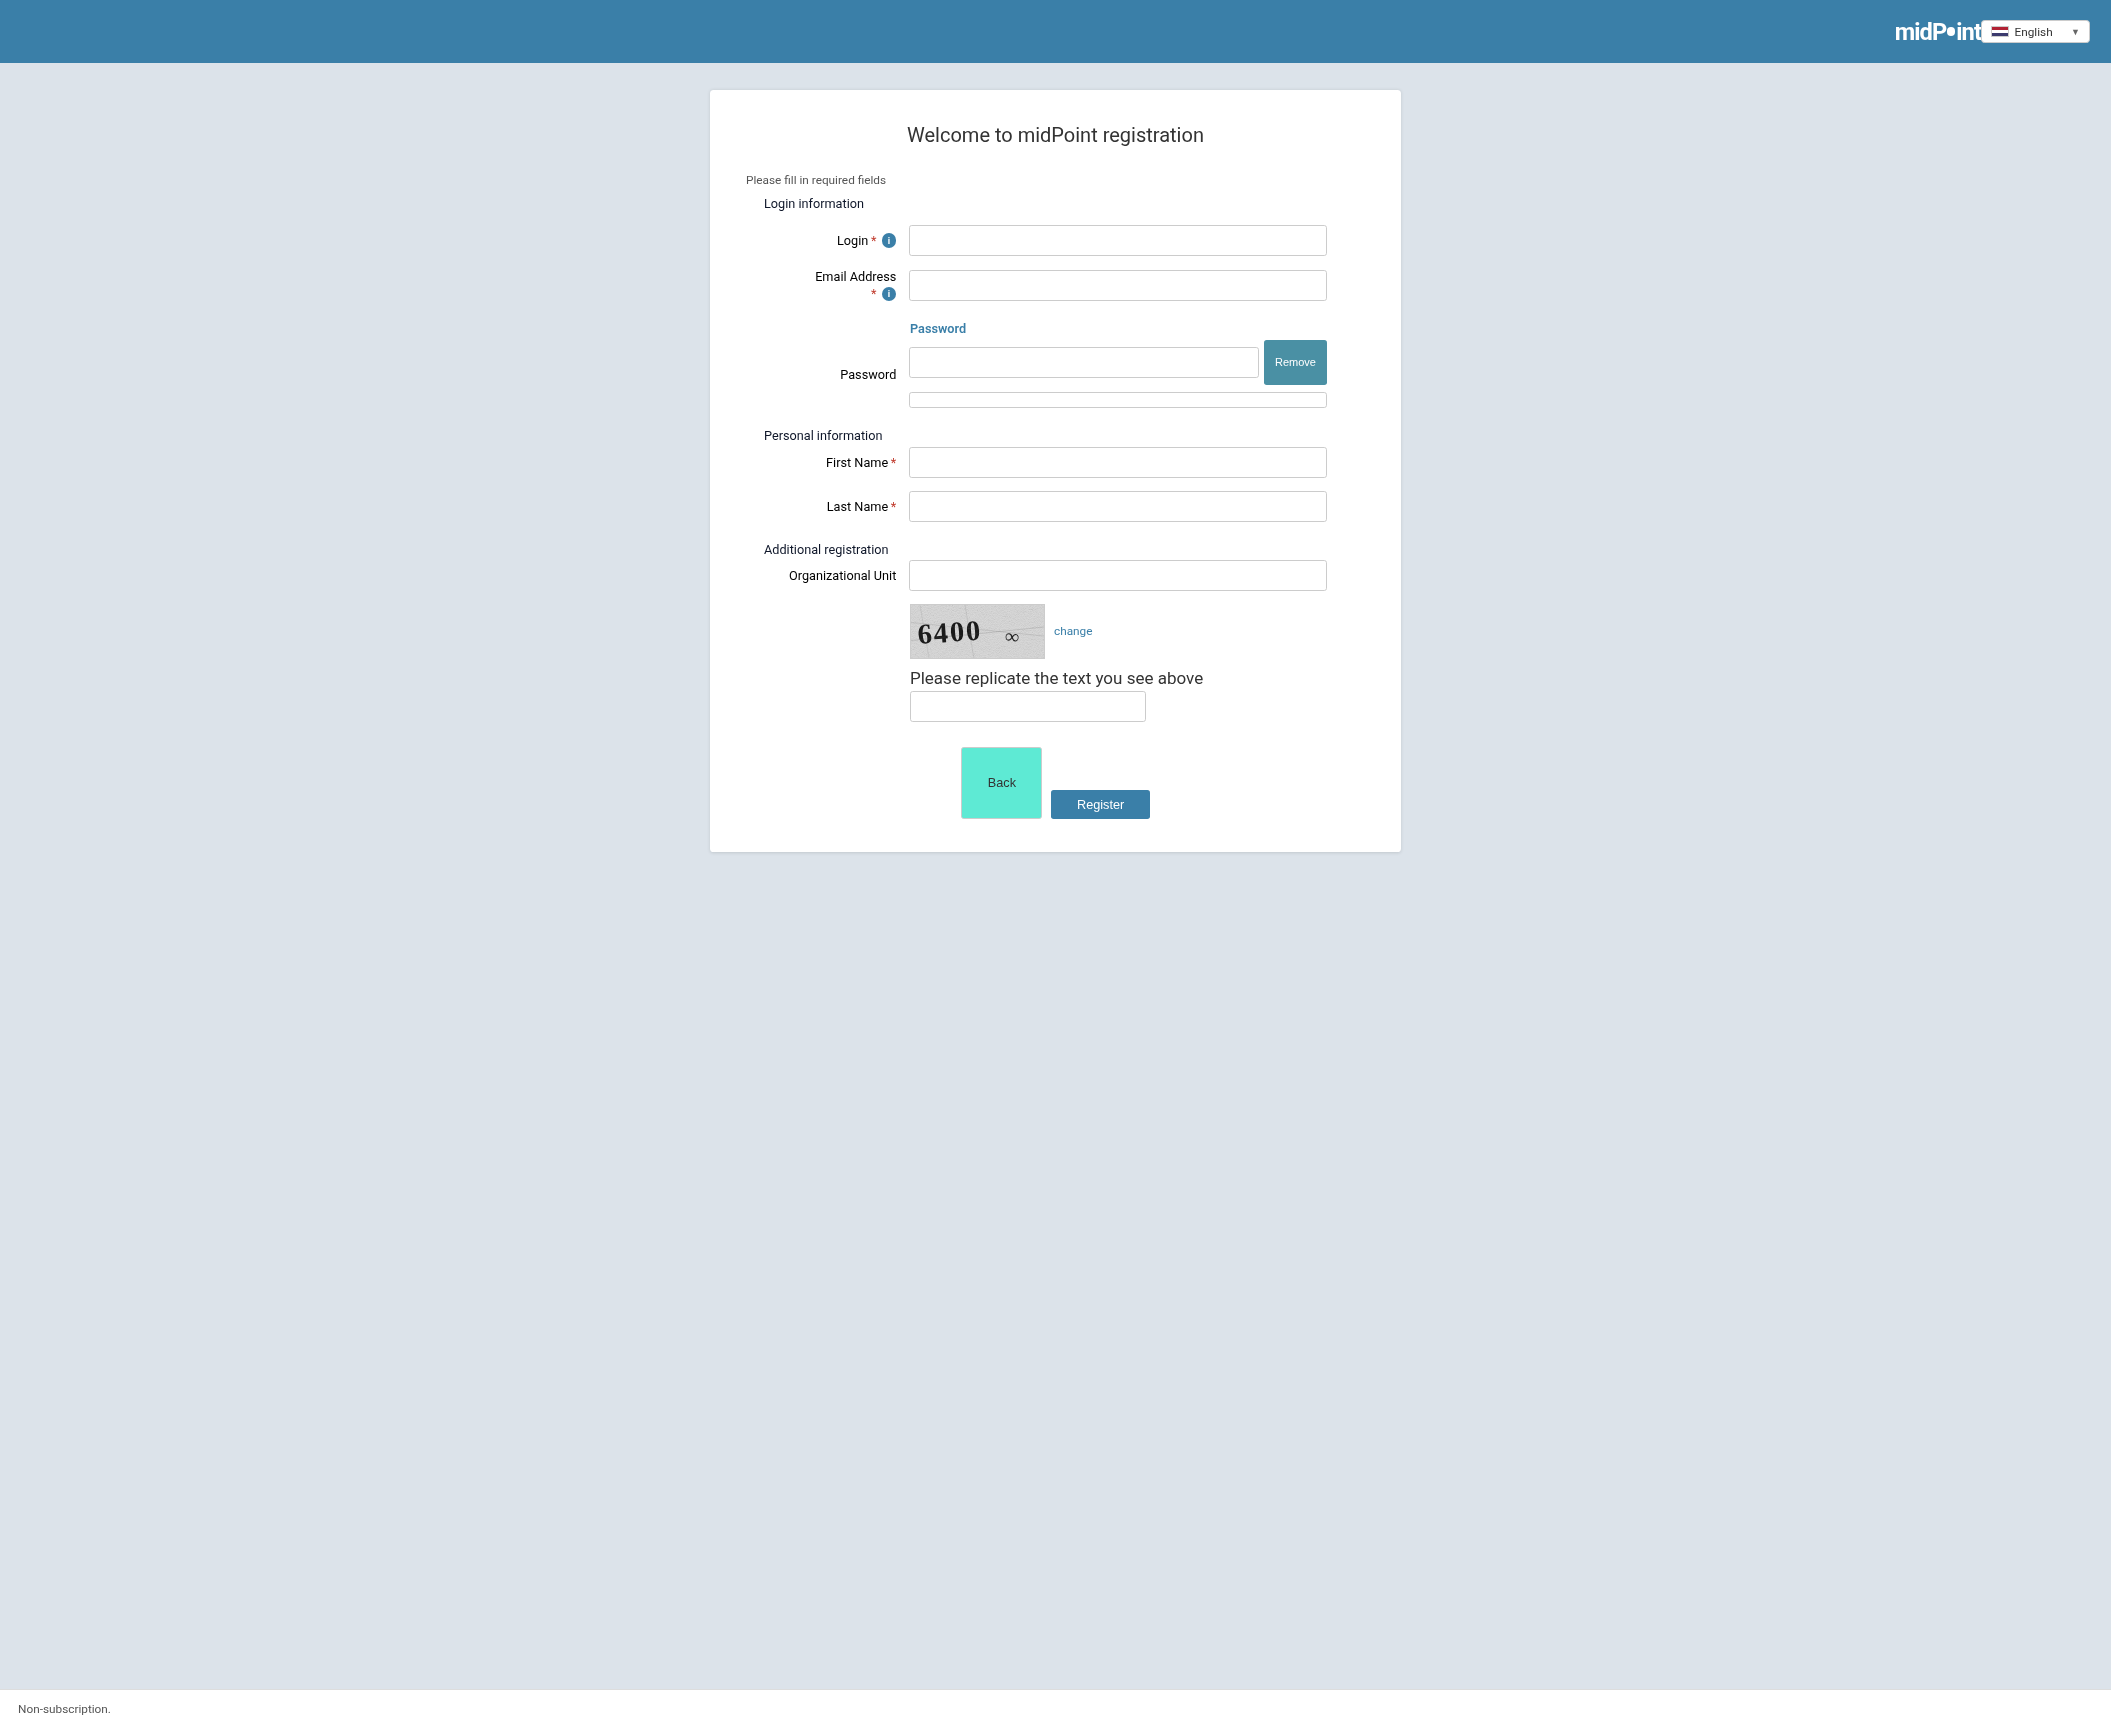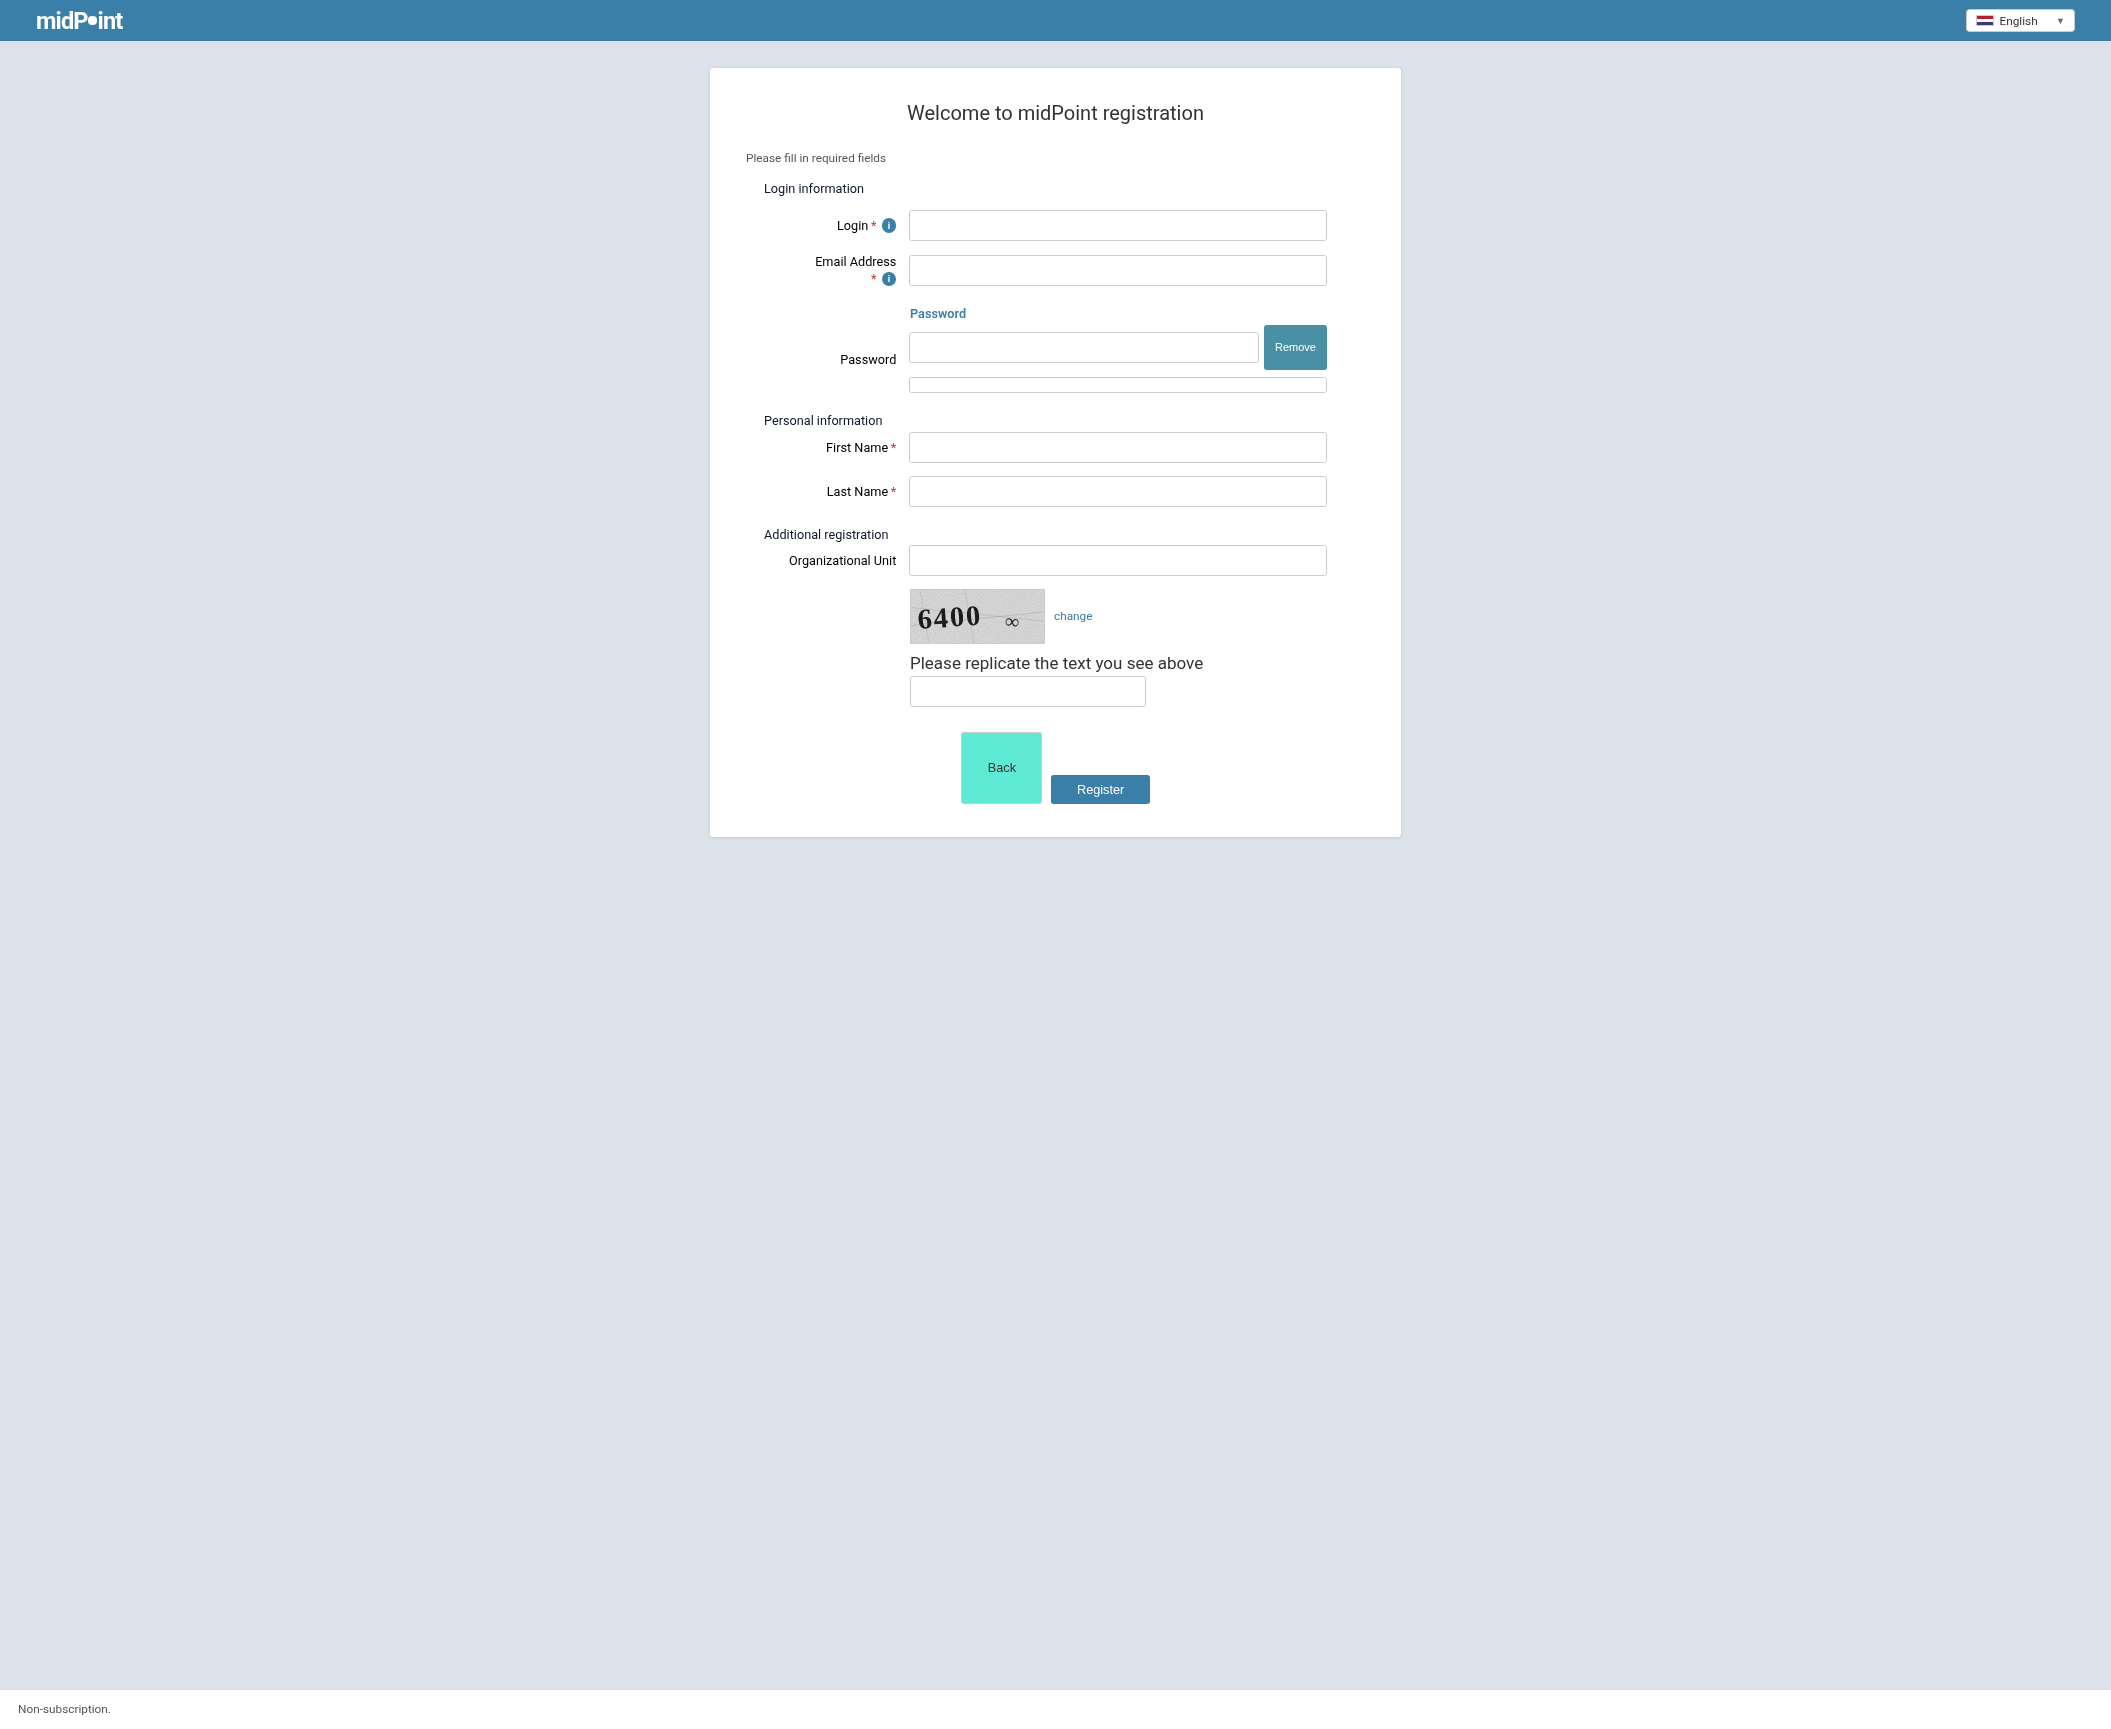--- a/index.html
+++ b/index.html
@@ -8,25 +8,25 @@
       font-size: 12.7px;
       background-color: #dce3ea;
       min-height: 100vh;
       display: flex;
       flex-direction: column;
     }
 
     
     .header {
       background-color: #3a7fa8;
-      padding: 0 36px;
-      height: 41px;
-      display: flex;
-      align-items: center;
-      justify-content: space-between;
+      padding: 0 21px;
+      height: 63px;
+      display: flex;
+      align-items: center;
+      justify-content: flex-end;
       flex-shrink: 0;
     }
     .logo {
       font-size: 23.6px;
       font-weight: bold;
       color: #ffffff;
       letter-spacing: -0.9px;
     }
     .logo span { color: #ffffff; }
 
@@ -86,21 +86,21 @@
       text-align: center;
       font-size: 20px;
       font-weight: 400;
       color: #333;
       margin-bottom: 25.5px;
     }
 
     .required-notice {
       font-size: 11.8px;
       color: #555;
-      margin-bottom: 16px;
+      margin-bottom: 9px;
     }
 
     
     .section-header {
       font-size: 12.7px;
       font-weight: 400;
       color: #0f172a;
       margin-bottom: 14.5px;
       margin-left: 18px;
     }

